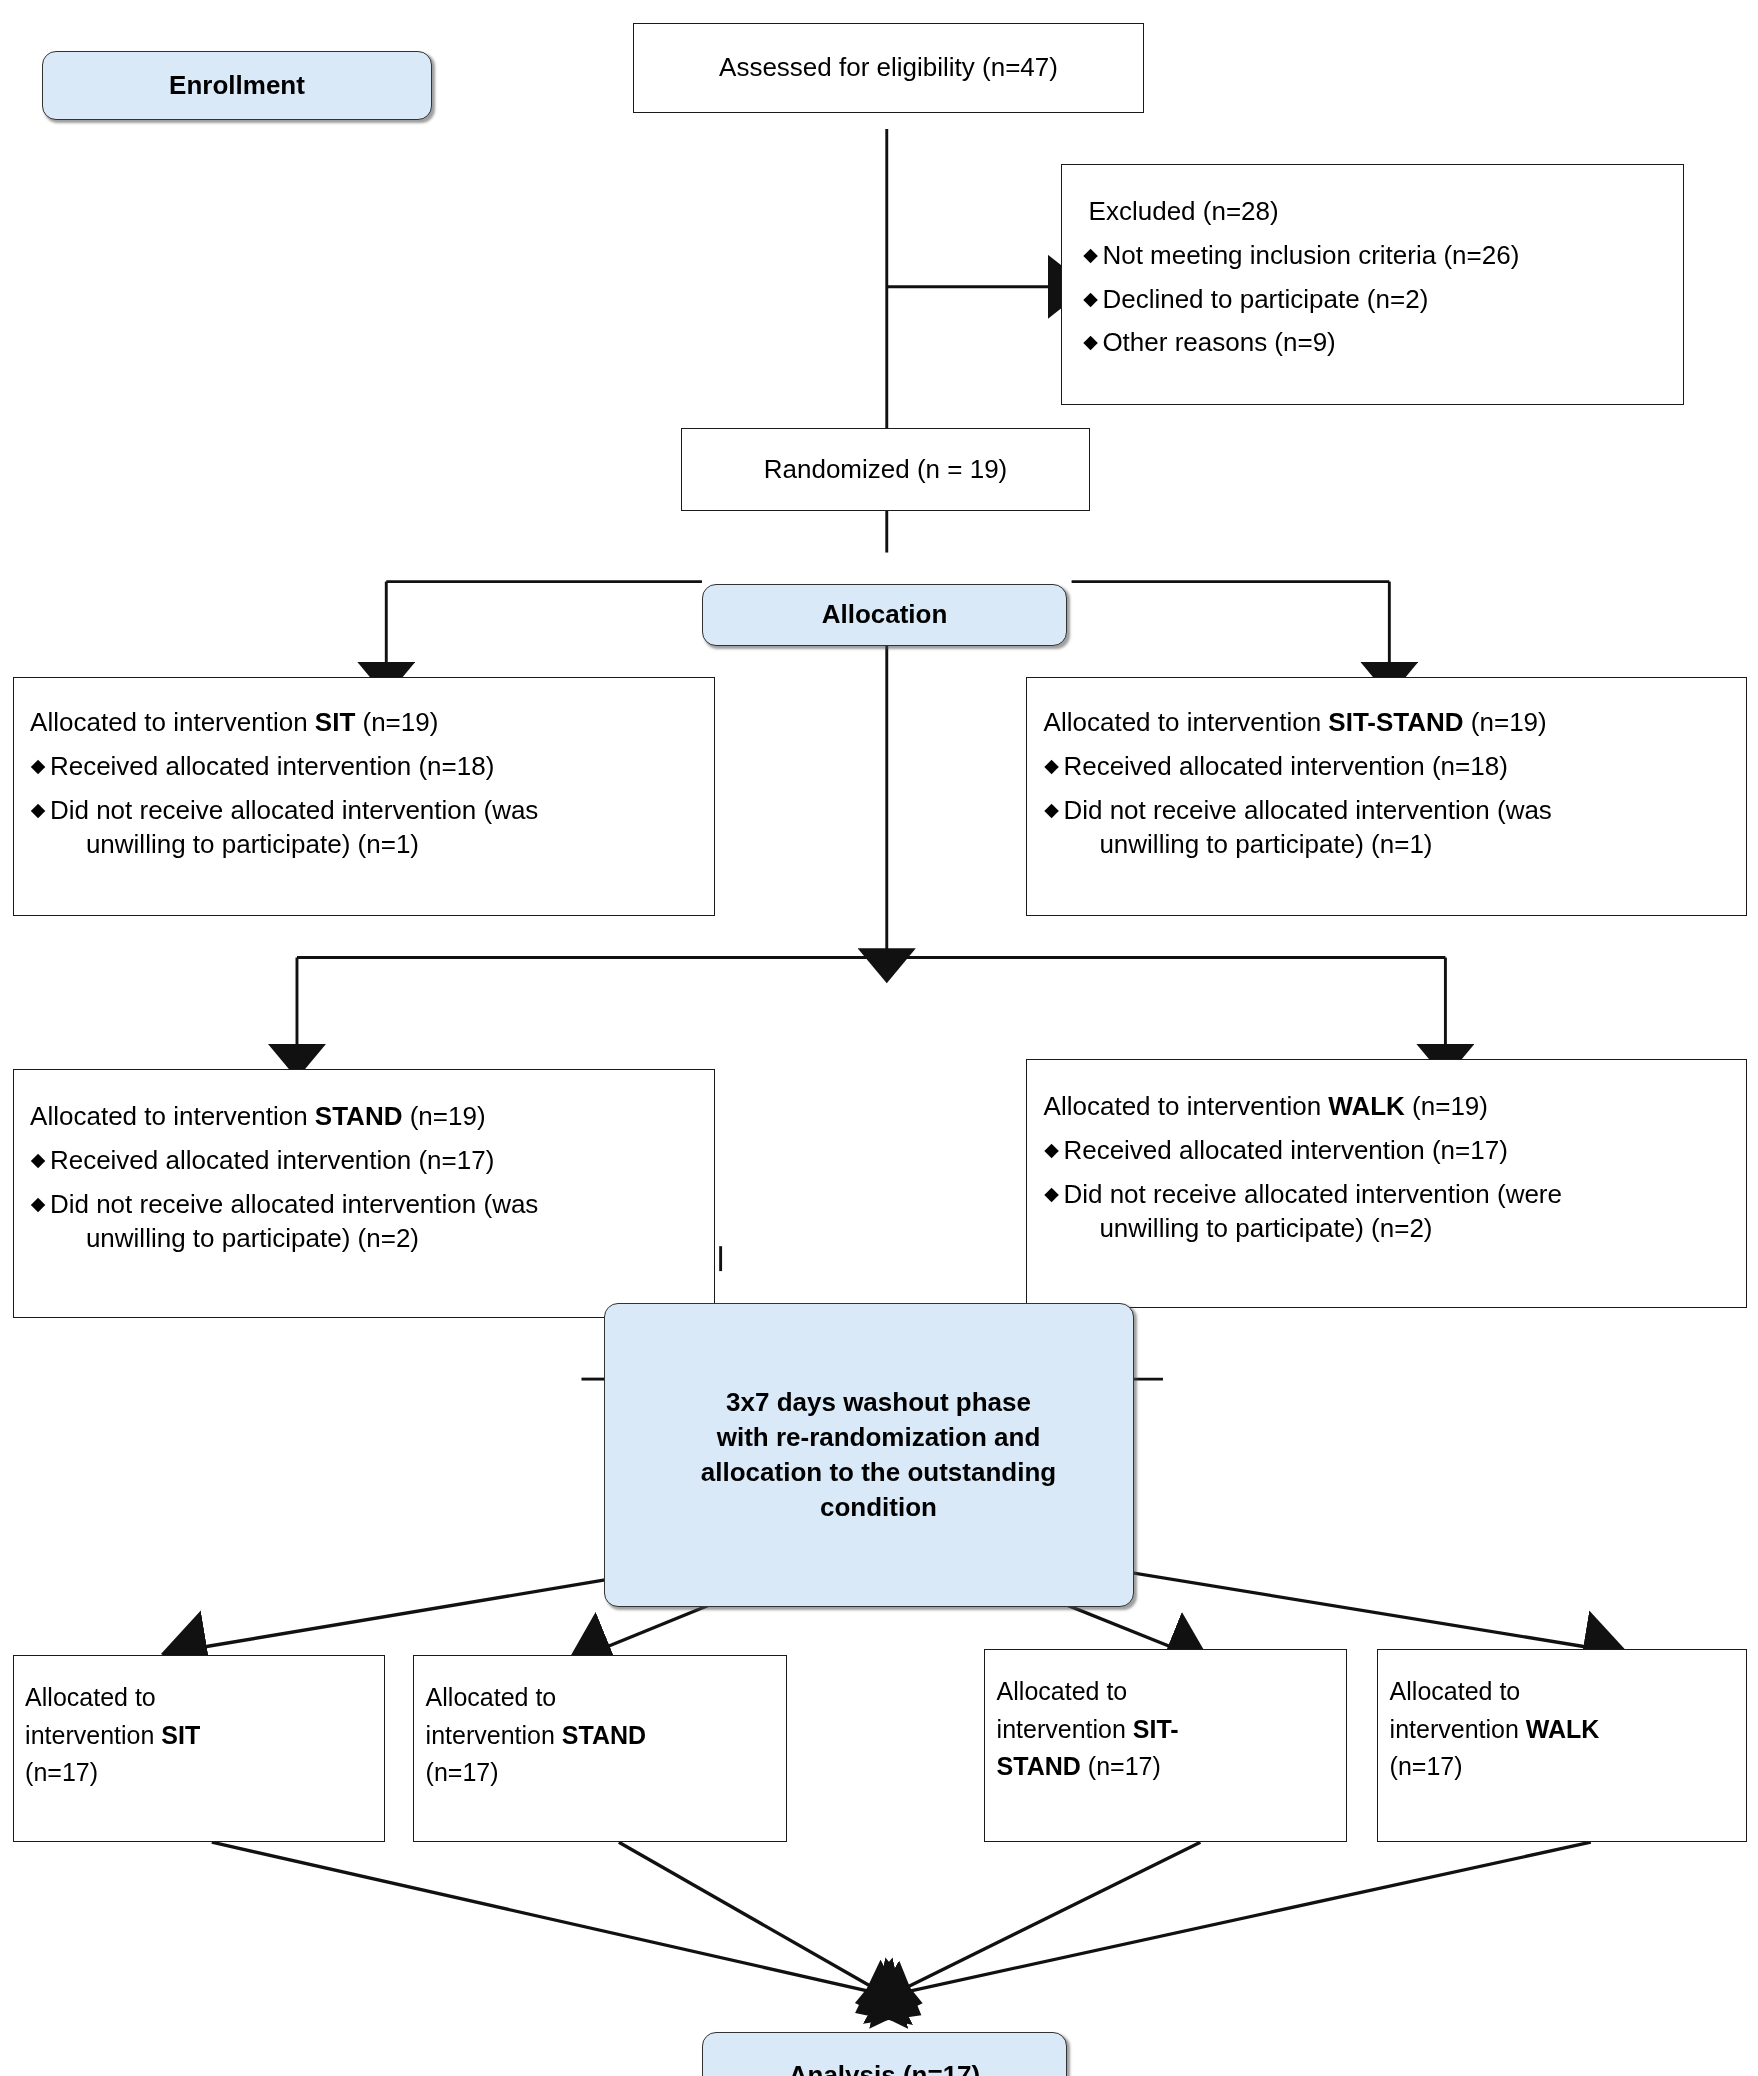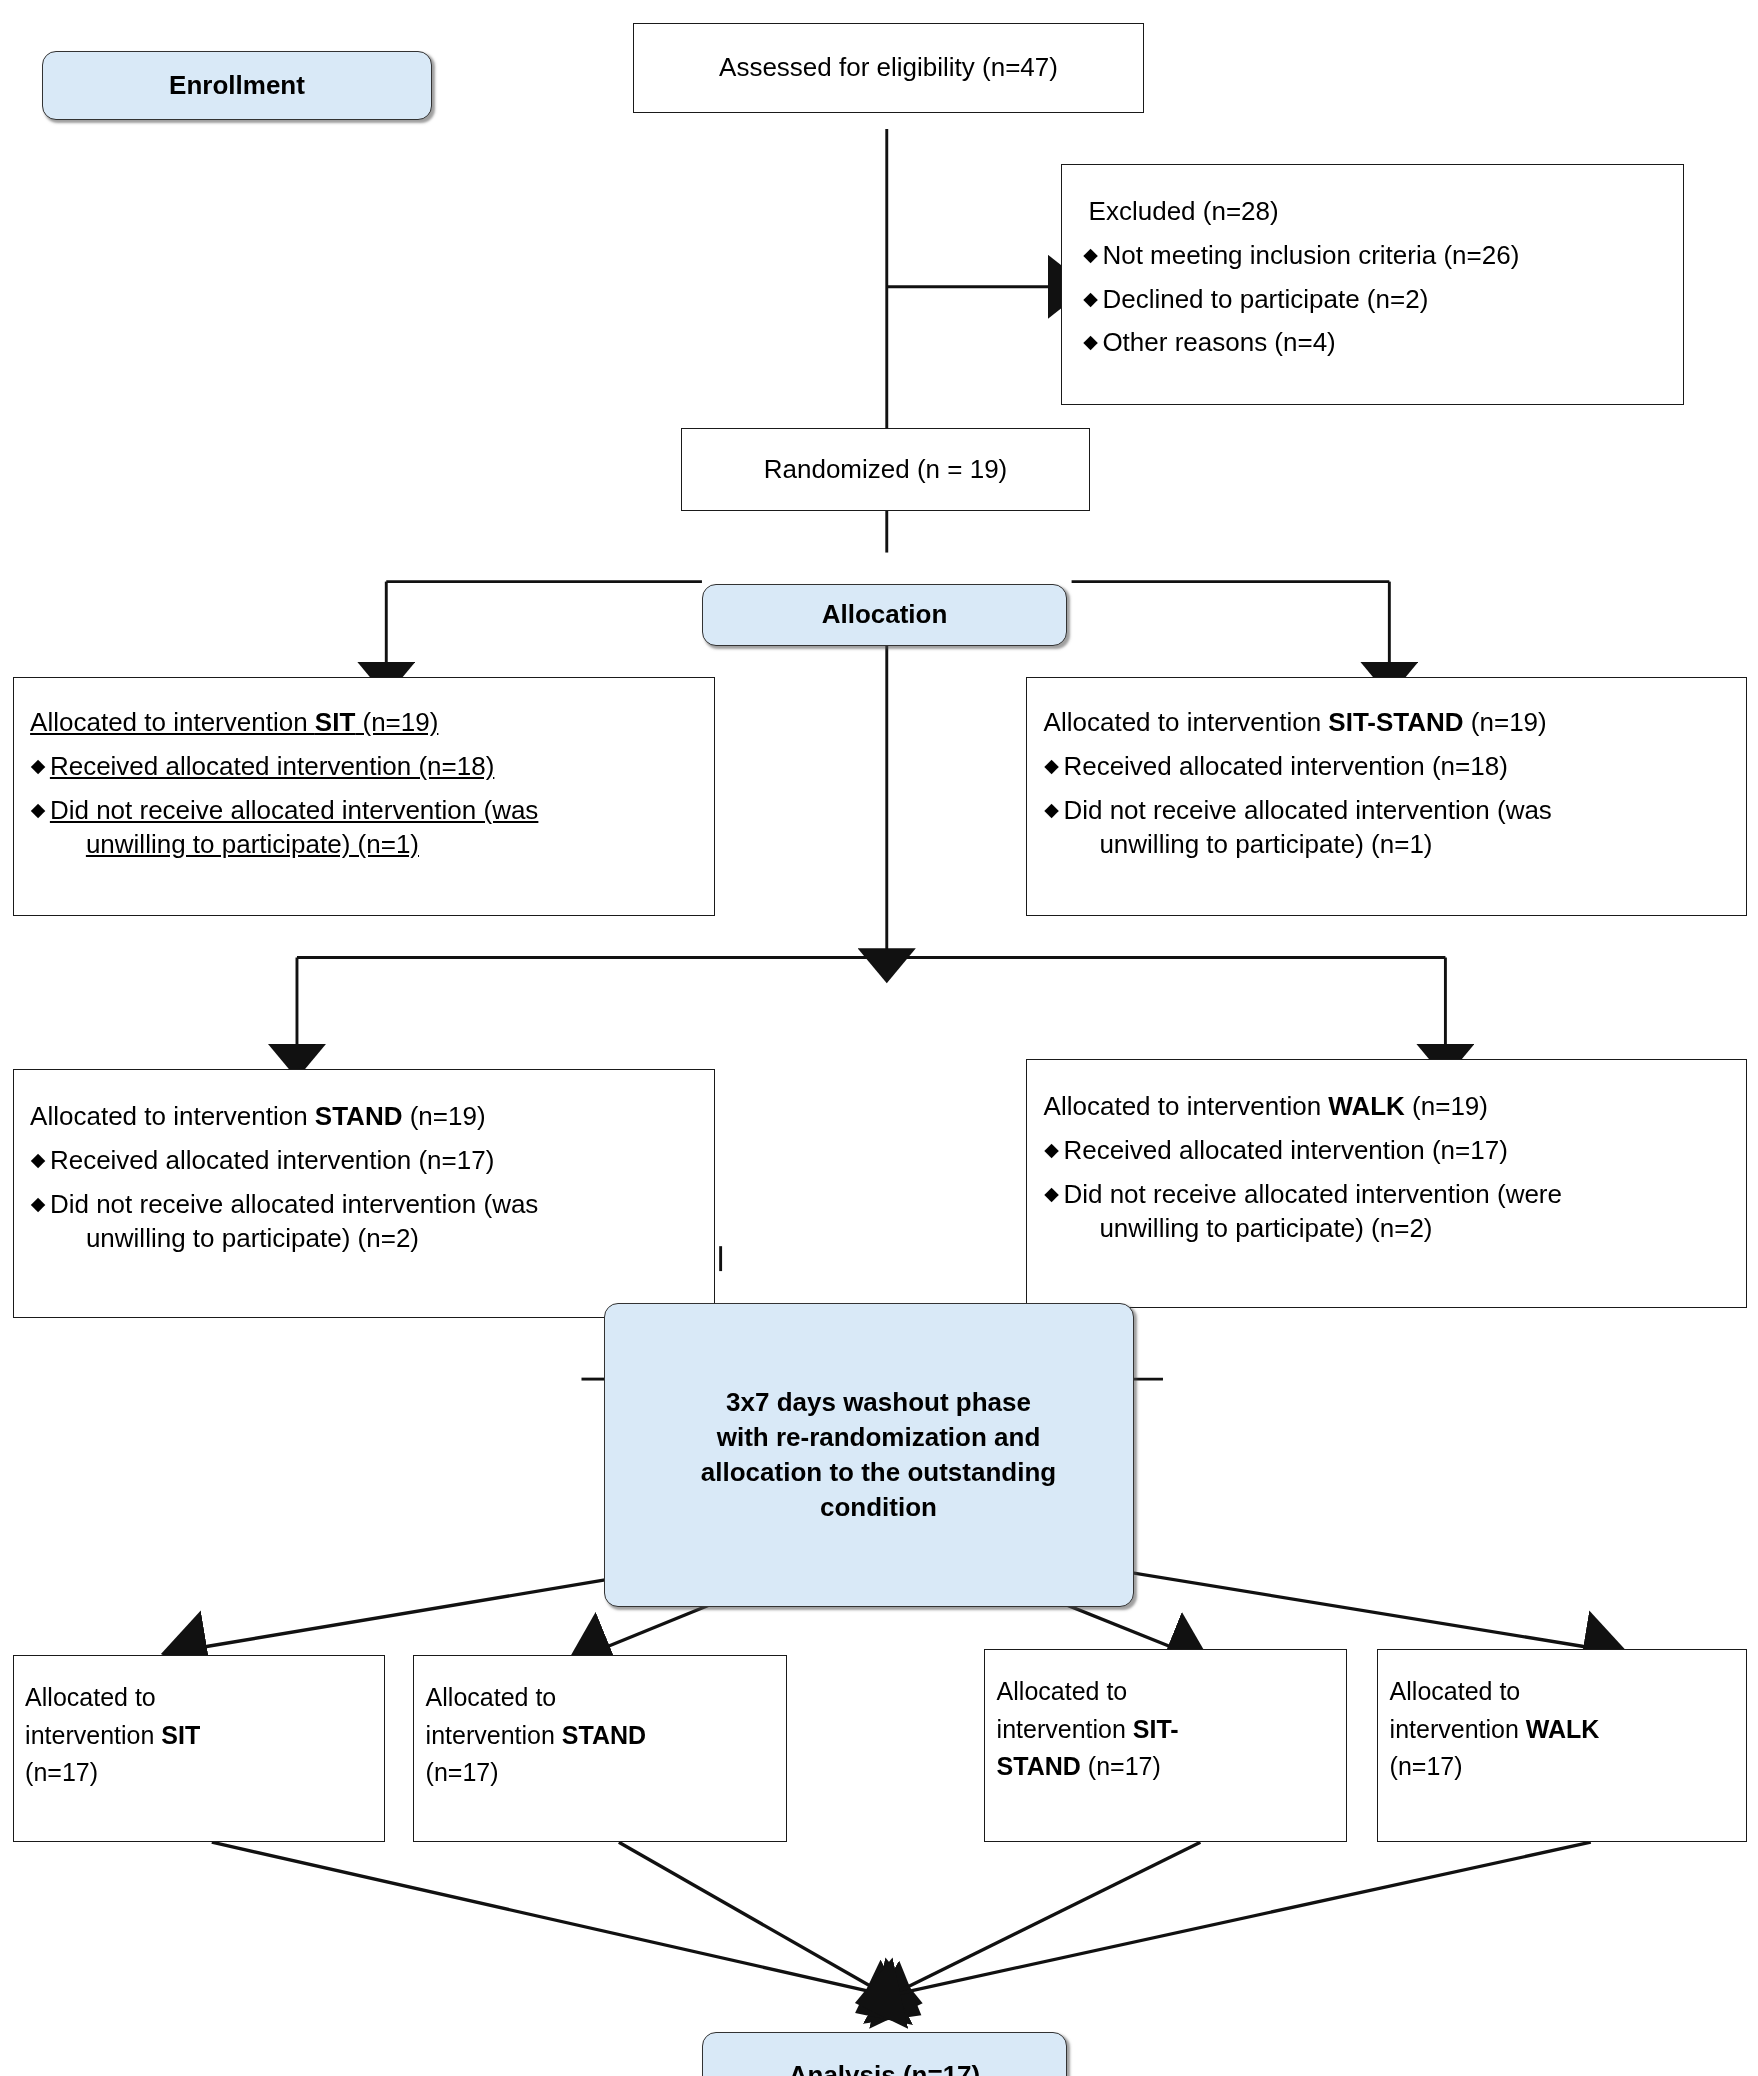--- a/index.html
+++ b/index.html
@@ -140,33 +140,33 @@
 
   <div class="node" style="left:633px; top:23px; width:511px; height:90px;">
     <div class="title center">Assessed for eligibility (n=47)</div>
   </div>
 
   <div class="node" style="left:1061px; top:164px; width:623px; height:241px; justify-content:flex-start; padding-top:29px;">
     <div class="title" style="padding-left:26.6px;">Excluded (n=28)</div>
     <ul class="bullets">
       <li><span class="dia">◆</span><span>Not meeting inclusion criteria (n=26)</span></li>
       <li><span class="dia">◆</span><span>Declined to participate (n=2)</span></li>
-      <li><span class="dia">◆</span><span>Other reasons (n=4)</span></li>
+      <li><span class="dia">◆</span><span>Other reasons (n=9)</span></li>
     </ul>
   </div>
 
   <div class="node" style="left:681px; top:428px; width:409px; height:83px;">
     <div class="title center">Randomized (n = 19)</div>
   </div>
 
   <div class="node rounded" style="left:702px; top:550px; width:365px; height:62px;">
     <div class="title center">Allocation</div>
   </div>
 
-  <div class="node" style="left:12.5px; top:677px; width:702px; height:239px; justify-content:flex-start; padding-top:27px;text-decoration:underline;">
+  <div class="node" style="left:12.5px; top:677px; width:702px; height:239px; justify-content:flex-start; padding-top:27px;">
     <div class="title" style="padding-left:16.6px;">
       <span>Allocated to intervention </span><b>SIT</b><span> (n=19)</span>
     </div>
     <ul class="bullets" style="padding-left:14px;">
       <li><span class="dia">◆</span><span>Received allocated intervention (n=18)</span></li>
       <li>
           <span class="dia">◆</span>
           <span class="hang"><span>Did not receive allocated intervention (was</span><span class="l2">unwilling to participate) (n=1)</span></span>
         </li>
     </ul>

